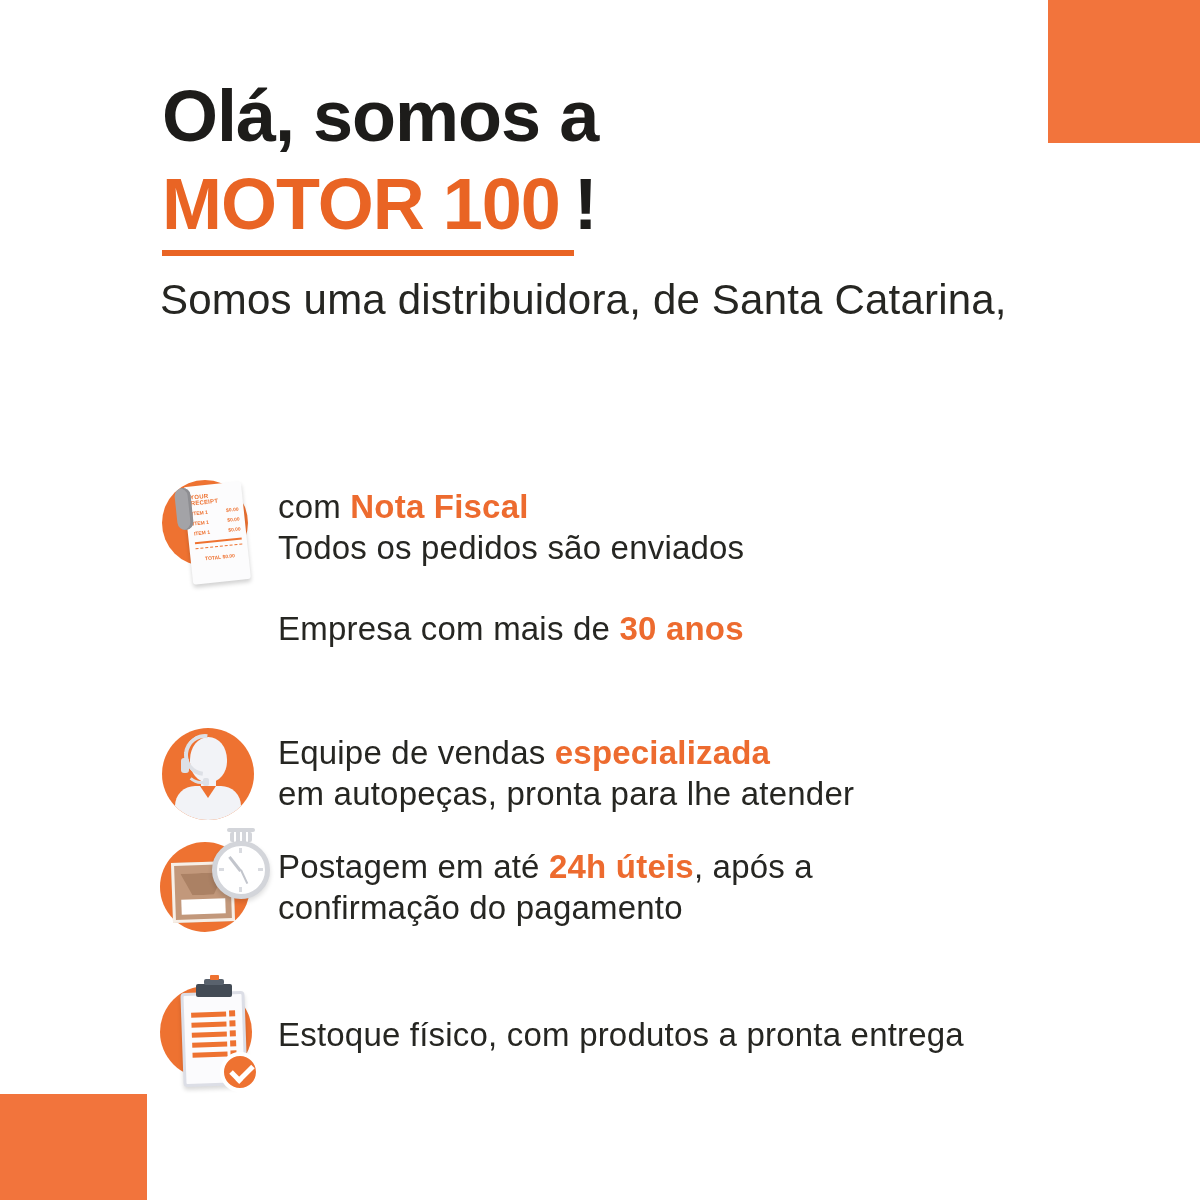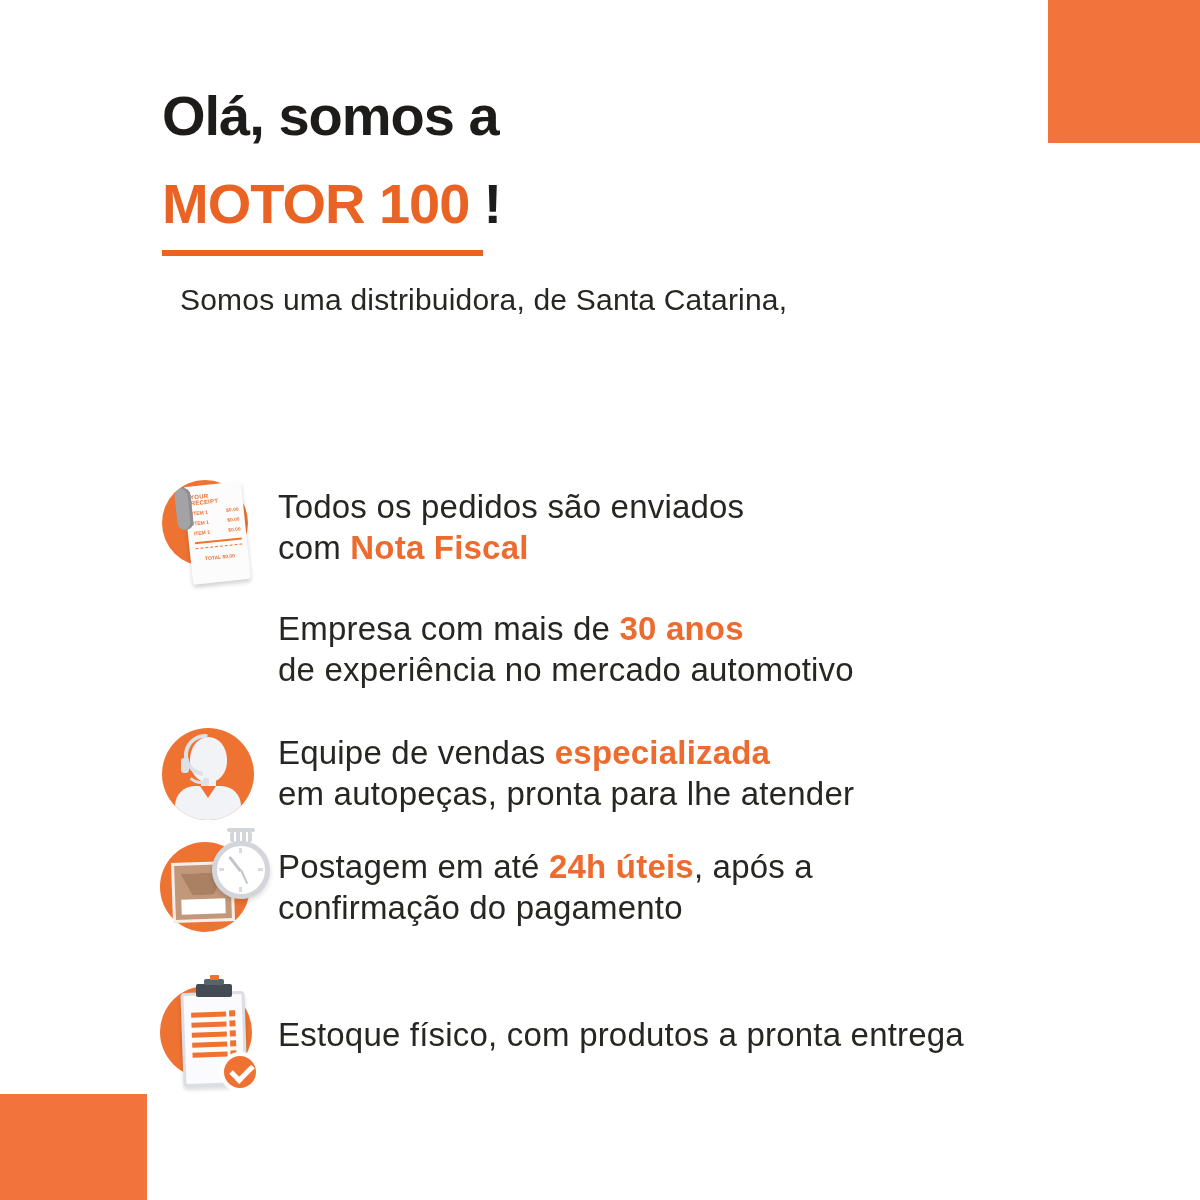--- a/index.html
+++ b/index.html
@@ -15,28 +15,28 @@
   *{margin:0;padding:0;box-sizing:border-box;}
   html,body{width:1200px;height:1200px;overflow:hidden;background:#ffffff;
     font-family:"Liberation Sans", sans-serif;}
   .canvas{position:relative;width:1200px;height:1200px;background:#fff;}
 
   
   .sq-tr{position:absolute;left:1048px;top:0;width:152px;height:143px;background:var(--square-orange);}
   .sq-bl{position:absolute;left:0;top:1094px;width:147px;height:106px;background:var(--square-orange);}
 
   
-  .headline{position:absolute;left:162px;top:72px;font-size:56px;line-height:88px;
+  .headline{position:absolute;left:162px;top:72px;font-size:72px;line-height:88px;
     font-weight:bold;color:var(--text-dark);letter-spacing:-1px;}
   .brand{color:var(--headline-orange);display:inline-block;border-bottom:6px solid var(--headline-orange);
     padding-bottom:2px;padding-right:14px;}
   .bang{color:var(--text-dark);}
 
   
-  .copy{position:absolute;left:180px;font-size:30px;line-height:42px;font-weight:300;
+  .copy{position:absolute;left:160px;font-size:42px;line-height:42px;font-weight:300;
     color:var(--text-body);letter-spacing:.2px;}
   .intro{top:279px;}
   .confira{top:395px;}
   .acc-light{color:var(--accent);}
   .acc{color:var(--accent);font-weight:bold;}
 
   
   .benefit{position:absolute;left:150px;width:960px;}
   .benefit .txt{margin-left:128px;font-size:33px;line-height:41px;font-weight:300;
     color:var(--text-body);letter-spacing:.2px;}
@@ -154,29 +154,28 @@
             <span>ITEM 1</span>
             <span>$0.00</span>
           </div>
         <div class="r-line"></div>
         <div class="r-dash"></div>
         <div class="r-total">TOTAL $0.00</div>
       </div>
       <div class="curl"></div>
     </div>
     <div class="txt">
+      <div><span>com </span><span class="acc">Nota Fiscal</span><span></span></div>
       <div><span>Todos os pedidos são enviados</span><span class="acc"></span><span></span></div>
-      <div><span>com </span><span class="acc">Nota Fiscal</span><span></span></div>
     </div>
   </div>
 
   <div class="benefit b2">
     <div class="txt">
       <div><span>Empresa com mais de </span><span class="acc">30 anos</span><span></span></div>
-      <div><span>de experiência no mercado automotivo</span><span class="acc"></span><span></span></div>
     </div>
   </div>
 
   <div class="benefit b3">
     <div class="iconbox i-support">
       <div class="circle">
         <div class="head"></div>
         <div class="band"></div>
         <div class="neck"></div>
         <div class="body">

